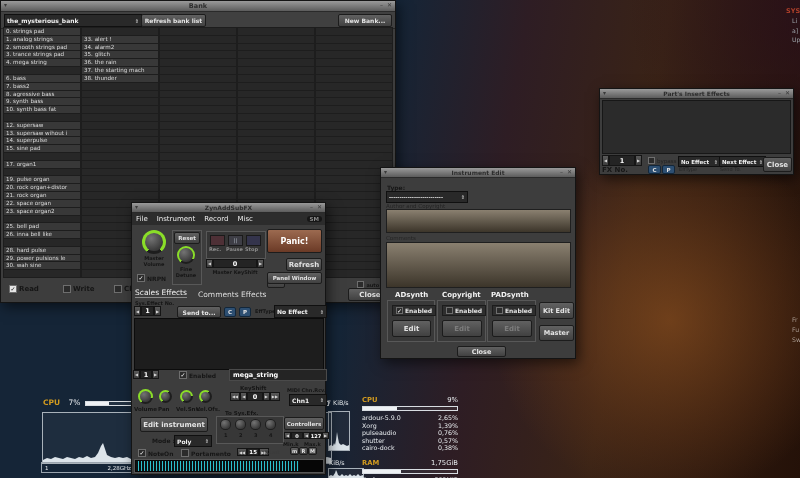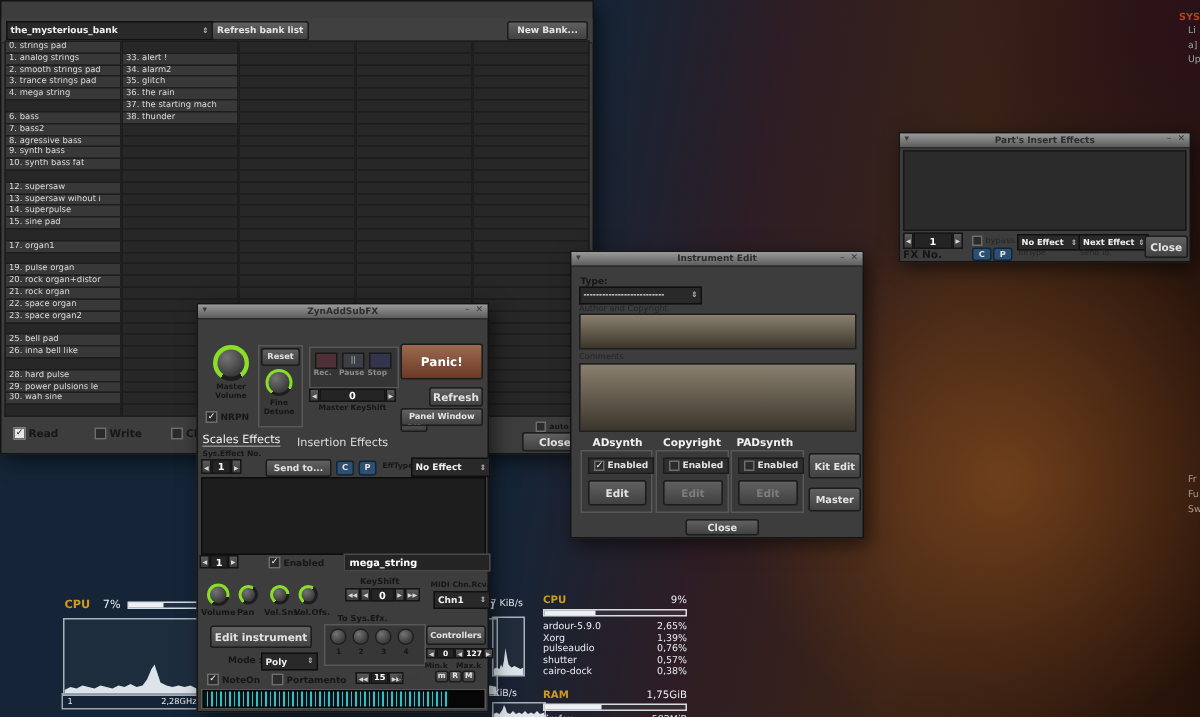--- a/index.html
+++ b/index.html
@@ -144,20 +144,28 @@
     <div class="cbar" style="margin-top:1px">
         <i style="width:40%"></i>
       </div>
     <div class="proc-row" style="margin-top:2px">
       <span>firefox</span>
       <span>582MiB</span>
     </div>
   </div>
 
   <div class="w" style="left:0;top:0;width:394px;height:301px;z-index:1">
+    <div class="tb">
+      <span class="mn">▾</span>
+      <span>Bank</span>
+      <span class="wc">
+          <span>–</span>
+          <span>✕</span>
+        </span>
+    </div>
     <div class="abs" style="left:0;right:0;top:11px;height:16px;background:#404040;border-bottom:1px solid #262626"></div>
     <div class="dd" style="left:3px;top:13px;width:132px;height:11px">
       <span>the_mysterious_bank</span>
       <span class="ud">⇕</span>
     </div>
     <div class="btn" style="left:140px;top:13px;width:63px;height:11px">Refresh bank list</div>
     <div class="btn" style="right:3px;top:13px;width:52px;height:11px">New Bank...</div>
 
     <div class="abs" style="left:2px;top:27px;width:390px;height:250px;background:#2a2a2a"></div>
     <div class="bank-col" style="left:2px">
@@ -352,20 +360,27 @@
 
   <div class="w" style="left:131px;top:202px;width:193px;height:271px;z-index:3">
     <div class="tb" style="height:9px;font-size:6px">
       <span class="mn">▾</span>
       <span>ZynAddSubFX</span>
       <span class="wc">
           <span>–</span>
           <span>✕</span>
         </span>
     </div>
+    <div class="abs" style="left:0;right:0;top:10px;height:12px;background:#2c2c2c;display:flex;align-items:center;gap:9px;padding-left:4px;color:#ededed;font-size:7px">
+      <span>File</span>
+      <span>Instrument</span>
+      <span>Record</span>
+      <span>Misc</span>
+      <span style="margin-left:auto;margin-right:3px;background:#161616;border-radius:4px;color:#8a8a8a;font-size:5.5px;font-weight:bold;padding:0 3px">SM</span>
+    </div>
 
     <div class="knob" style="left:10px;top:228px;width:24px;height:24px;--a:285deg;top:27px"></div>
     <div class="lbl" style="left:4px;top:52px;width:36px;text-align:center;white-space:pre-line;font-size:5px">Master
 Volume</div>
     <div class="chk" style="left:5px;top:71px;font-size:6px">
       <span class="bx">✓</span>
       <span>NRPN</span>
     </div>
 
     <div class="grp" style="left:40px;top:27px;width:28px;height:53px"></div>
@@ -388,21 +403,21 @@
       <span class="a">▶</span>
     </div>
     <div class="lbl" style="left:74px;top:66px;width:58px;text-align:center;font-size:5px">Master KeyShift</div>
 
     <div class="btn" style="left:135px;top:26px;width:53px;height:22px;font-size:8px;background:linear-gradient(#9c6a50,#6b3a26);color:#fff">Panic!</div>
     <div class="btn" style="left:135px;top:72px;width:16px;height:11px;font-size:7px">vK</div>
     <div class="btn" style="left:154px;top:55px;width:34px;height:11px;font-size:7px">Refresh</div>
     <div class="btn" style="left:135px;top:69px;width:53px;height:10px;font-size:5.5px">Panel Window</div>
 
     <div class="tabtxt" style="left:3px;top:85px;border-bottom:1px solid #8a8a8a">Scales Effects</div>
-    <div class="tabtxt" style="left:66px;top:87px;color:#dedede">Insertion Effects</div>
+    <div class="tabtxt" style="left:66px;top:87px;color:#dedede">Comments Effects</div>
 
     <div class="lbl" style="left:3px;top:97px;font-size:5px">Sys.Effect No.</div>
     <div class="spin" style="left:2px;top:103px;width:27px;height:10px">
       <span class="a">◀</span>
       <span class="v">1</span>
       <span class="a">▶</span>
     </div>
     <div class="btn" style="left:45px;top:103px;width:42px;height:10px;font-size:6px">Send to...</div>
     <div class="btn" style="left:92px;top:104px;width:10px;height:8px;font-size:5.5px;background:#2d4f72;border-color:#12263a">C</div>
     <div class="btn" style="left:107px;top:104px;width:10px;height:8px;font-size:5.5px;background:#2d4f72;border-color:#12263a">P</div>

